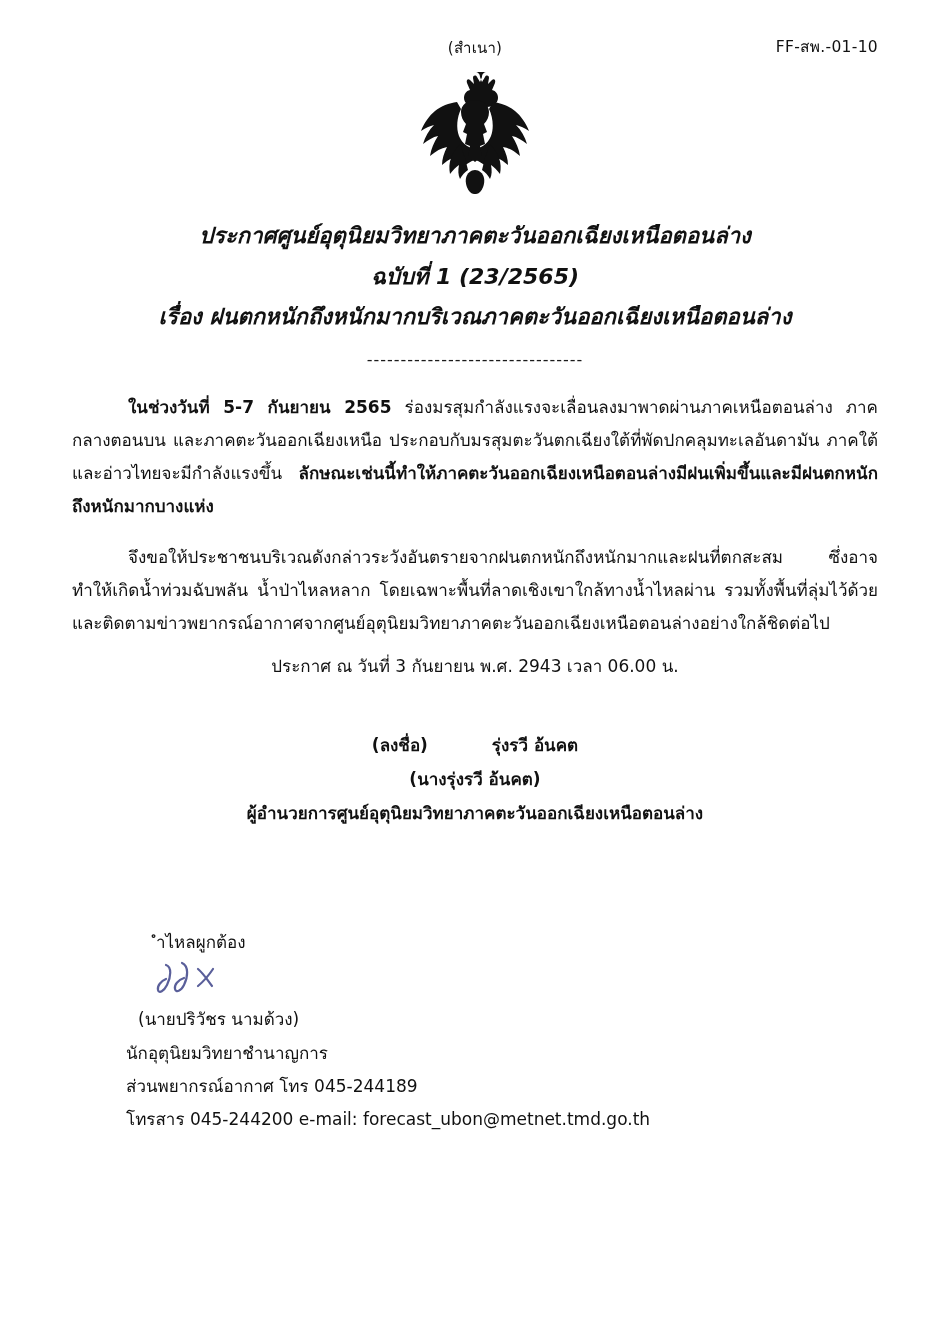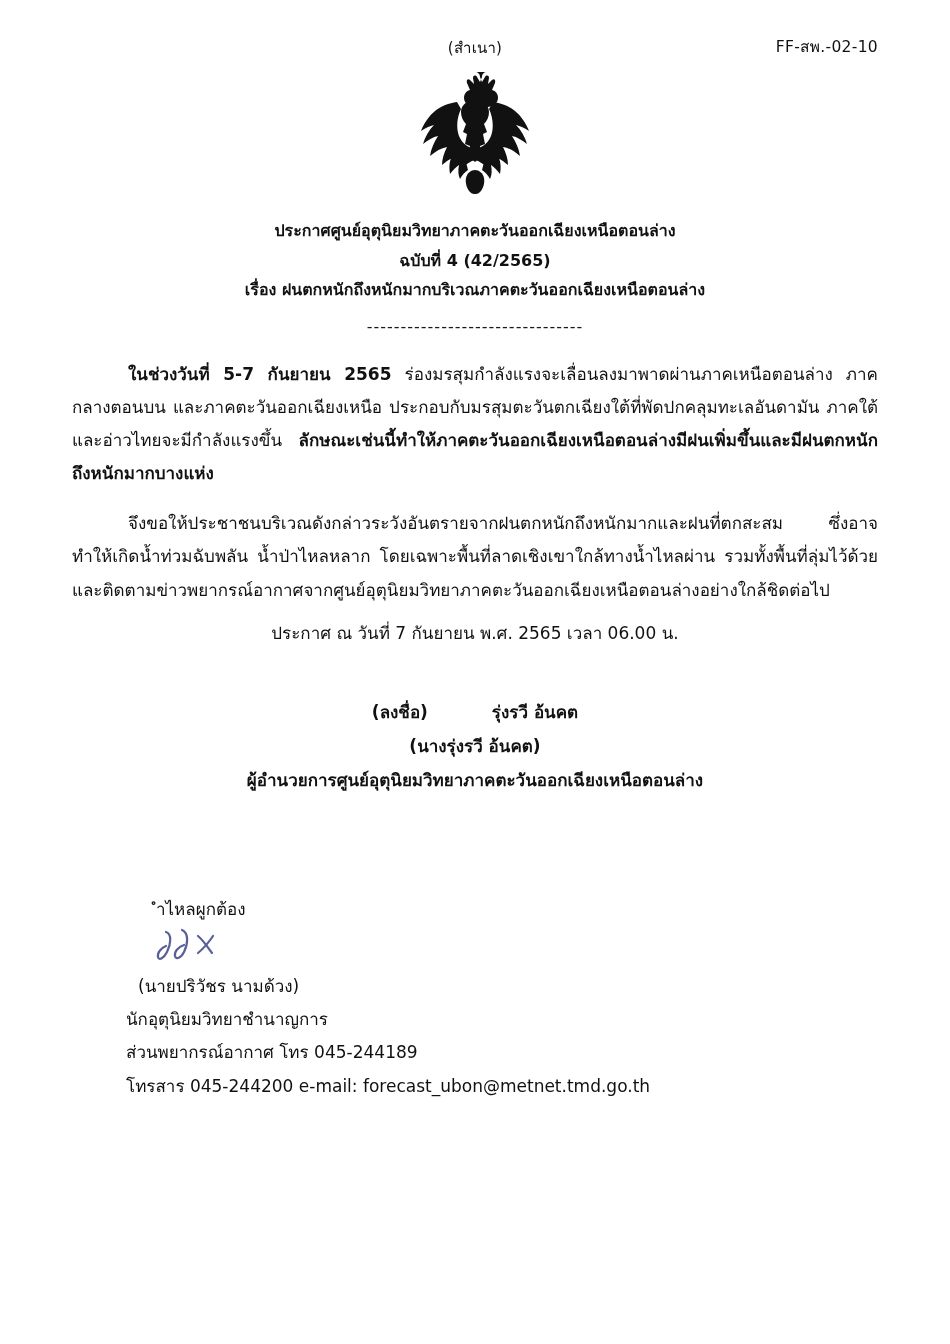--- a/index.html
+++ b/index.html
@@ -55,23 +55,24 @@
     width: 130px;
     height: 128px;
   }
 
   
   .headings {
     text-align: center;
     margin-top: 18px;
   }
   .headings .ln {
-    font-size: 16px;
+    font-size: 22px;
     line-height: 1.85;
     font-weight: 600;
+    font-style: italic;
   }
   .headings .ln.subject {
     font-weight: 600;
   }
   .rule {
     text-align: center;
     margin-top: 12px;
     font-size: 16px;
     letter-spacing: 1px;
     color: #1a1a1a;
@@ -139,21 +140,21 @@
 
   .spacer { height: 40px; }
 </style>
 </head>
 <body>
 
 <div class="page">
 
   <div class="top-row">
     <div class="copy-mark">(สำเนา)</div>
-    <div class="form-code">FF-สพ.-02-10</div>
+    <div class="form-code">FF-สพ.-01-10</div>
   </div>
 
   <div class="emblem-wrap">
     <span class="emblem">
       <svg viewBox="0 0 130 128" width="130" height="128" aria-hidden="true">
         <g fill="#111111">
 
           <path d="M65 6 c3 0 5 2 5 5 l2 5 3-5 c1-2 4-2 4 1 l-1 6 4-4 c2-2 4 0 3 3 l-3 7 c4 1 6 4 6 8 0 5-5 9-11 9 h-12 c-6 0-11-4-11-9 0-4 2-7 6-8 l-3-7 c-1-3 1-5 3-3 l4 4 -1-6 c0-3 3-3 4-1 l3 5 2-5 c0-3 2-5 5-5 z"></path>
 
           <path d="M47 36 c-8 1-16 4-22 9 -6 5-11 12-14 20 4-3 9-5 13-6 -5 5-9 12-11 19 5-4 10-7 15-8 -4 6-7 13-8 20 6-5 11-8 17-9 -3 6-5 12-5 18 7-6 13-9 20-10 -2 5-3 10-3 15 7-6 13-10 20-11 l0-9 c-9-1-17-6-20-14 -3-8-2-19 2-27 l-4-7 z"></path>
@@ -166,34 +167,34 @@
           <path d="M80 78 c4 4 7 9 9 14 2 5 2 11 1 16 -3-4-6-7-9-9 1 5 1 10-1 14 -2-4-5-7-8-9 l3-12 5-14 z"></path>
 
           <path d="M65 104 c4 0 8 3 9 8 1 5-1 11-4 14 -2 2-4 2-5 2 -1 0-3 0-5-2 -3-3-5-9-4-14 1-5 5-8 9-8 z"></path>
         </g>
       </svg>
     </span>
   </div>
 
   <div class="headings">
     <div class="ln">ประกาศศูนย์อุตุนิยมวิทยาภาคตะวันออกเฉียงเหนือตอนล่าง</div>
-    <div class="ln">ฉบับที่  4 (42/2565)</div>
+    <div class="ln">ฉบับที่  1 (23/2565)</div>
     <div class="ln subject">เรื่อง   ฝนตกหนักถึงหนักมากบริเวณภาคตะวันออกเฉียงเหนือตอนล่าง</div>
   </div>
 
   <div class="rule">--------------------------------</div>
 
   <div class="body-text">
     <p class="para">
       <span class="b">ในช่วงวันที่ 5-7 กันยายน 2565</span><span> ร่องมรสุมกำลังแรงจะเลื่อนลงมาพาดผ่านภาคเหนือตอนล่าง ภาคกลางตอนบน  และภาคตะวันออกเฉียงเหนือ  ประกอบกับมรสุมตะวันตกเฉียงใต้ที่พัดปกคลุมทะเลอันดามัน ภาคใต้ และอ่าวไทยจะมีกำลังแรงขึ้น </span><span class="b">ลักษณะเช่นนี้ทำให้ภาคตะวันออกเฉียงเหนือตอนล่างมีฝนเพิ่มขึ้นและมีฝนตกหนักถึงหนักมากบางแห่ง</span>
     </p>
     <p class="para">จึงขอให้ประชาชนบริเวณดังกล่าวระวังอันตรายจากฝนตกหนักถึงหนักมากและฝนที่ตกสะสม  ซึ่งอาจทำให้เกิดน้ำท่วมฉับพลัน น้ำป่าไหลหลาก โดยเฉพาะพื้นที่ลาดเชิงเขาใกล้ทางน้ำไหลผ่าน รวมทั้งพื้นที่ลุ่มไว้ด้วย และติดตามข่าวพยากรณ์อากาศจากศูนย์อุตุนิยมวิทยาภาคตะวันออกเฉียงเหนือตอนล่างอย่างใกล้ชิดต่อไป</p>
   </div>
 
-  <div class="announce-line">ประกาศ  ณ  วันที่  7  กันยายน  พ.ศ. 2565  เวลา  06.00  น.</div>
+  <div class="announce-line">ประกาศ  ณ  วันที่  3  กันยายน  พ.ศ. 2943  เวลา  06.00  น.</div>
 
   <div class="sig-block">
     <div class="sig-row">
       <span class="sig-label">(ลงชื่อ)</span><span class="sig-name">รุ่งรวี  อ้นคต</span>
     </div>
     <div class="sig-paren">(นางรุ่งรวี  อ้นคต)</div>
     <div class="sig-title">ผู้อำนวยการศูนย์อุตุนิยมวิทยาภาคตะวันออกเฉียงเหนือตอนล่าง</div>
   </div>
 
   <div class="cert-block">

